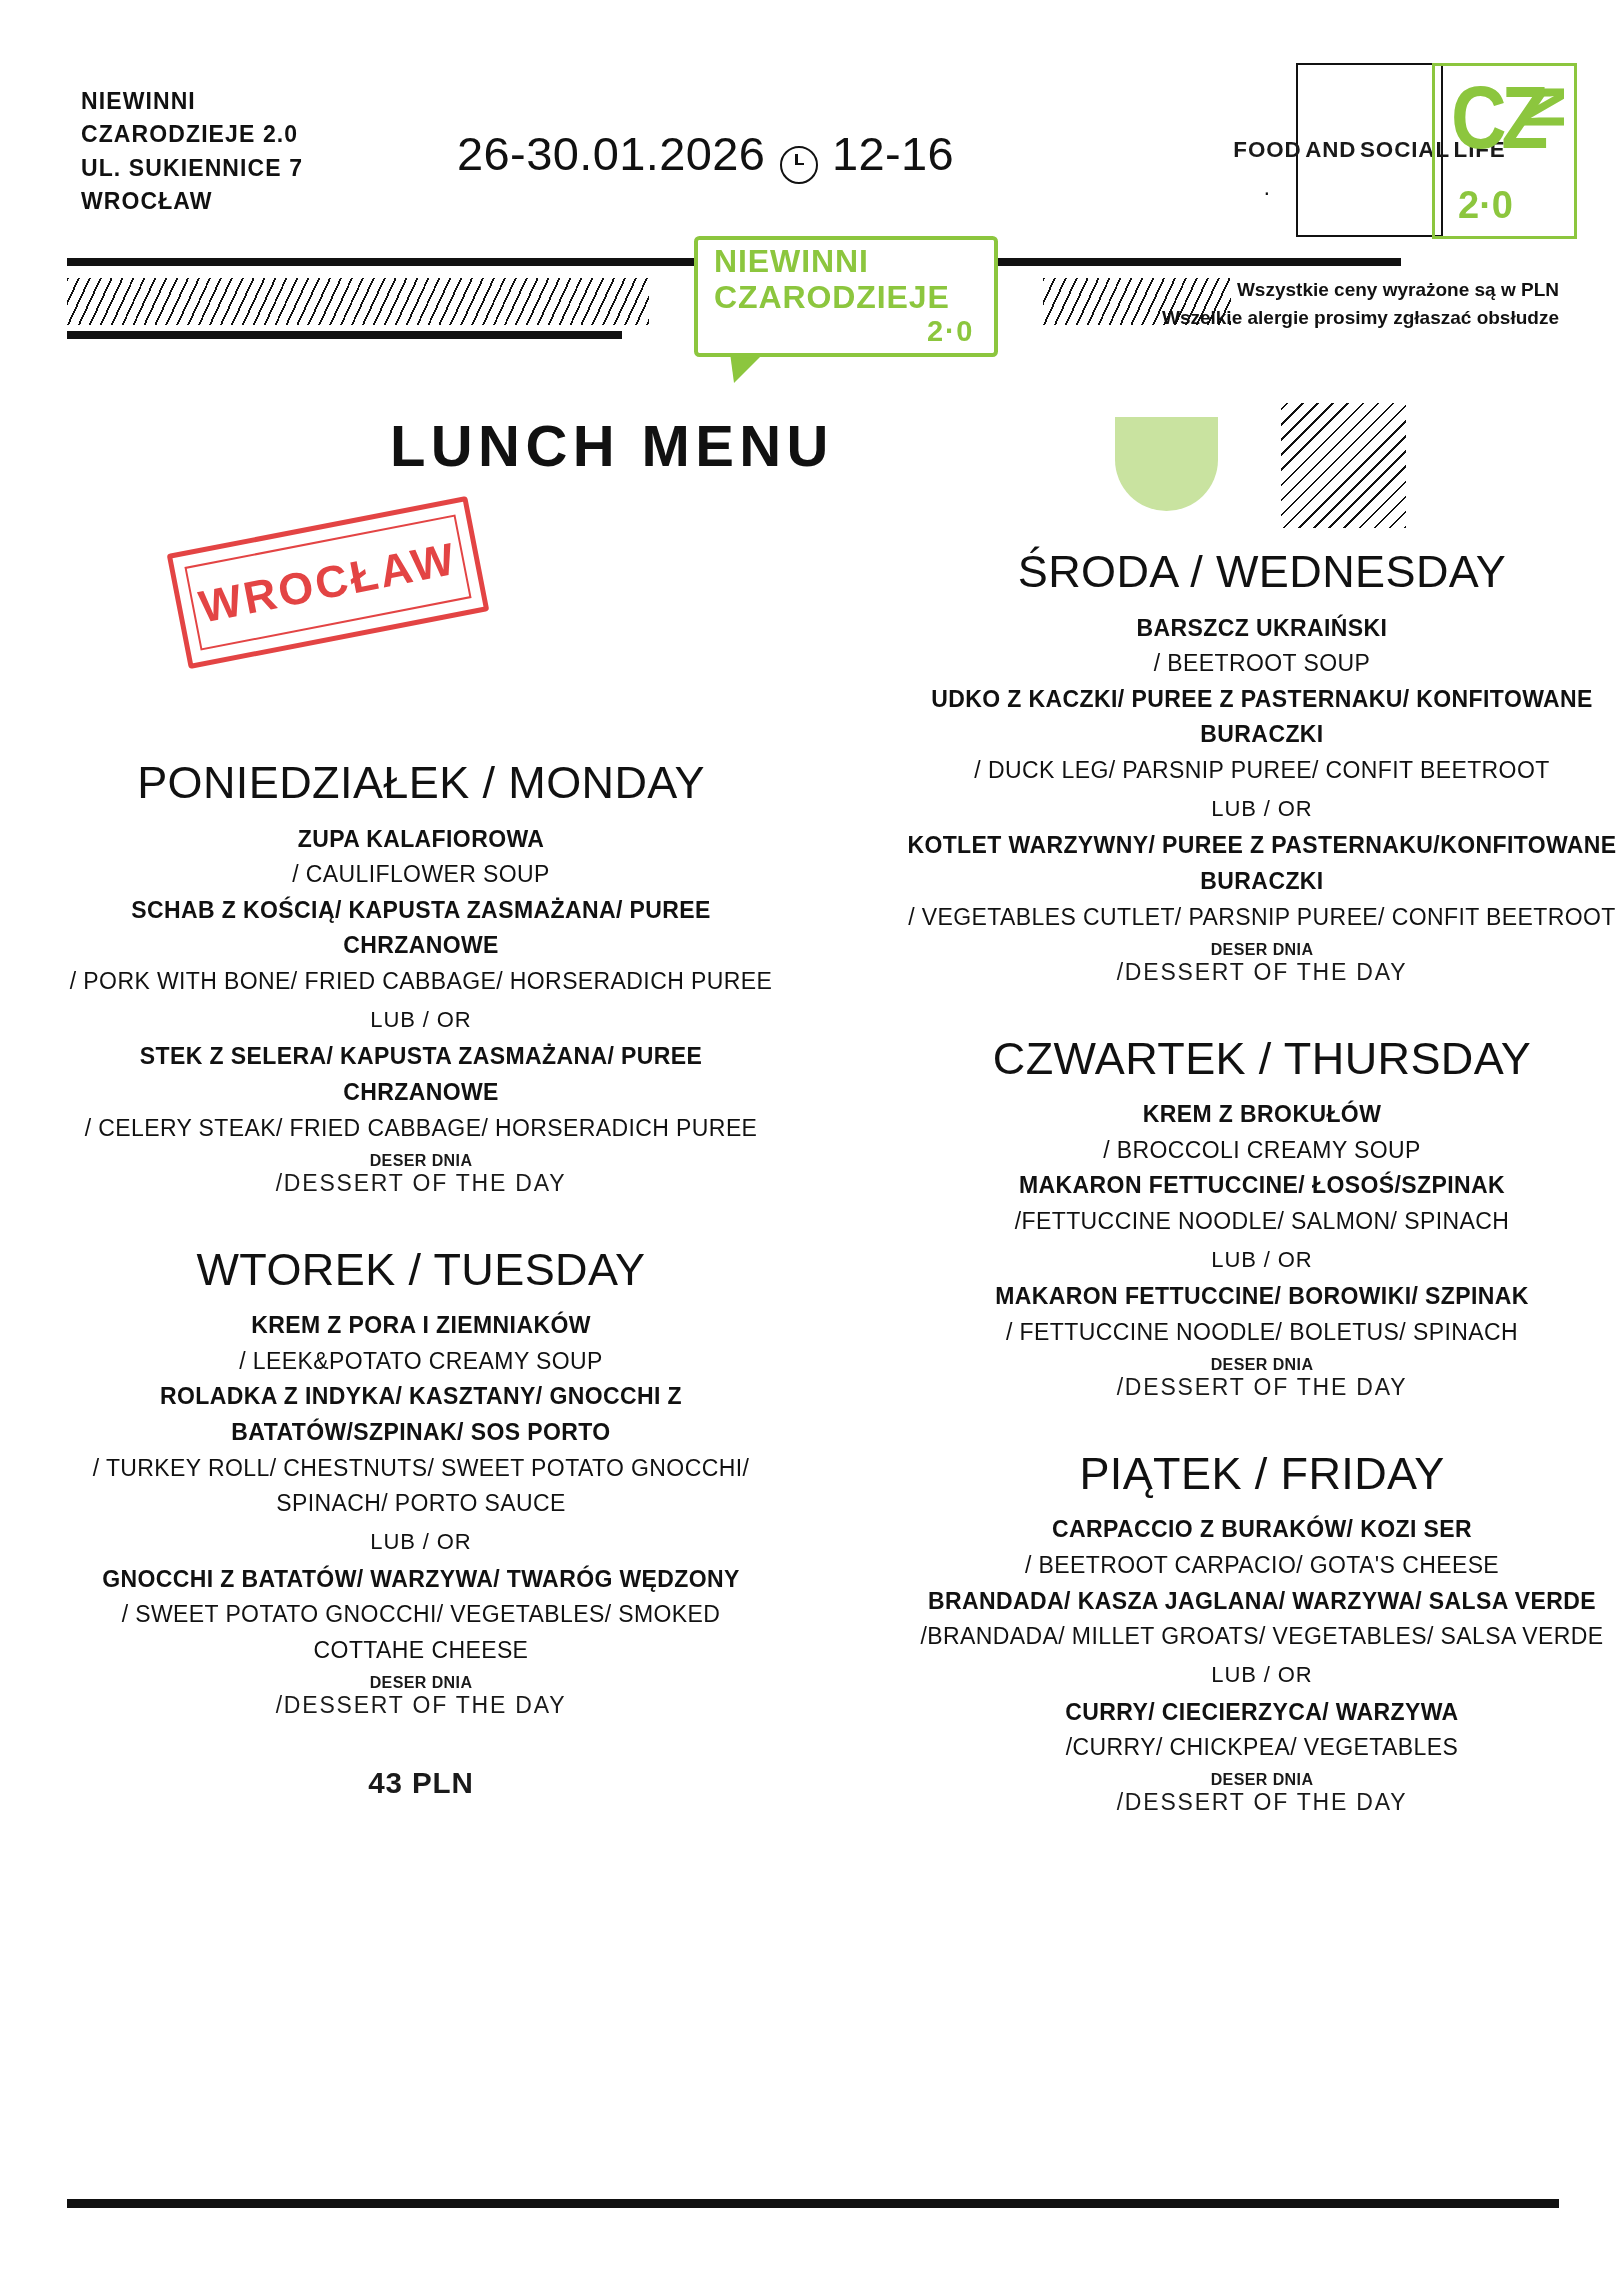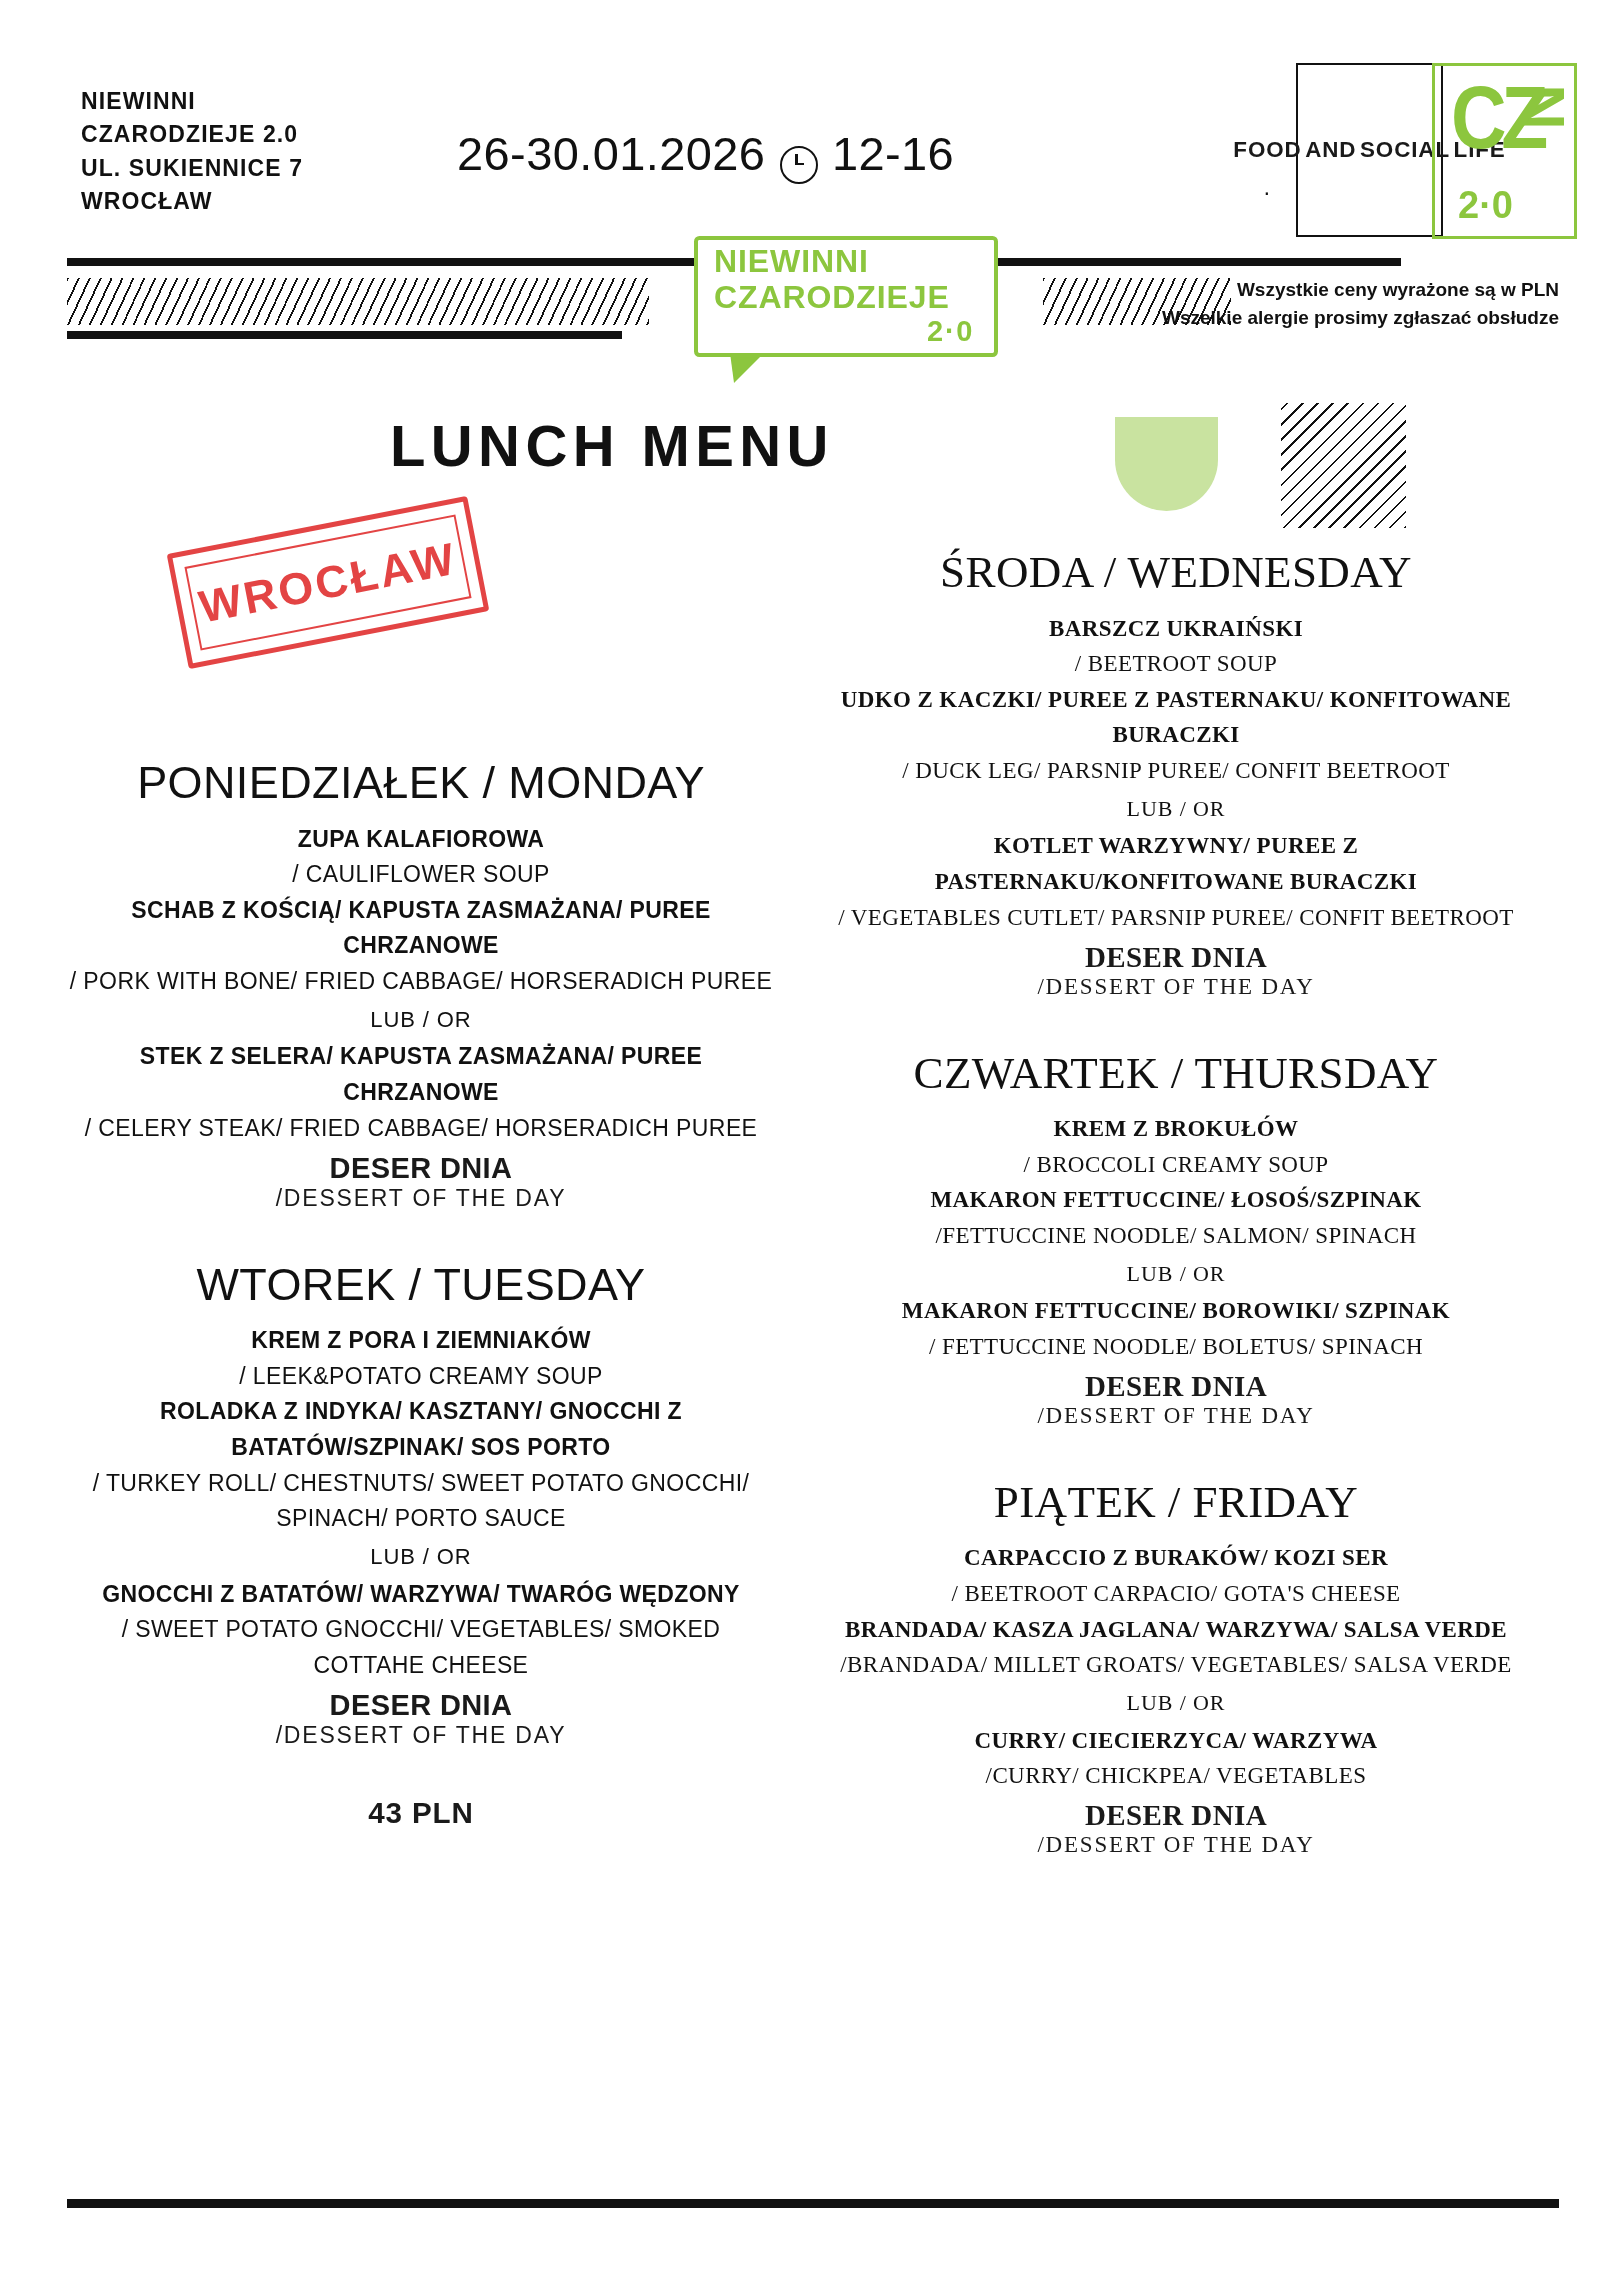--- a/index.html
+++ b/index.html
@@ -300,21 +300,21 @@
     letter-spacing: 2.7px;
   }
 
   
   .col {
     position: absolute;
     width: 716px;
     text-align: center;
   }
   .col-left { left: 63px; top: 757px; }
-  .col-right { left: 818px; top: 546px; font-family: Liberation Serif, serif; }
+  .col-right { left: 904px; top: 546px; }
 
   .day-title {
     font-size: 45px;
     font-weight: normal;
     letter-spacing: 0.4px;
     margin: 0 0 12.5px 0;
     color: #111;
   }
   .day-block { margin-bottom: 47px; }
   .pl {
@@ -331,21 +331,21 @@
     letter-spacing: 0.4px;
     color: #111;
   }
   .lub {
     font-size: 22px;
     letter-spacing: 0.9px;
     color: #111;
     line-height: 1.8;
   }
   .dessert-pl {
-    font-size: 29px;
+    font-size: 16px;
     font-weight: bold;
     letter-spacing: 0.4px;
     margin-top: 5.4px;
   }
   .dessert-en {
     font-size: 23px;
     letter-spacing: 1.8px;
   }
   .price {
     margin-top: 41px;

